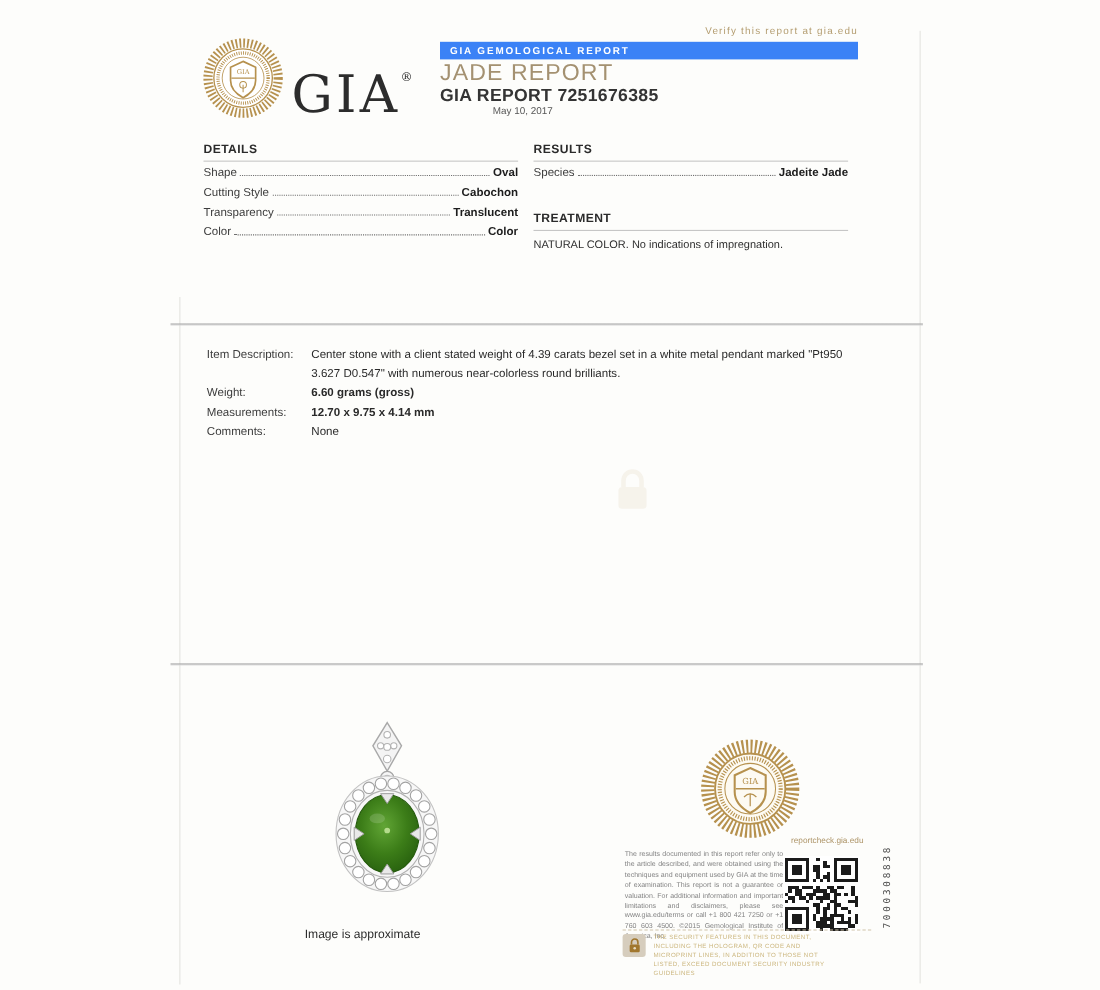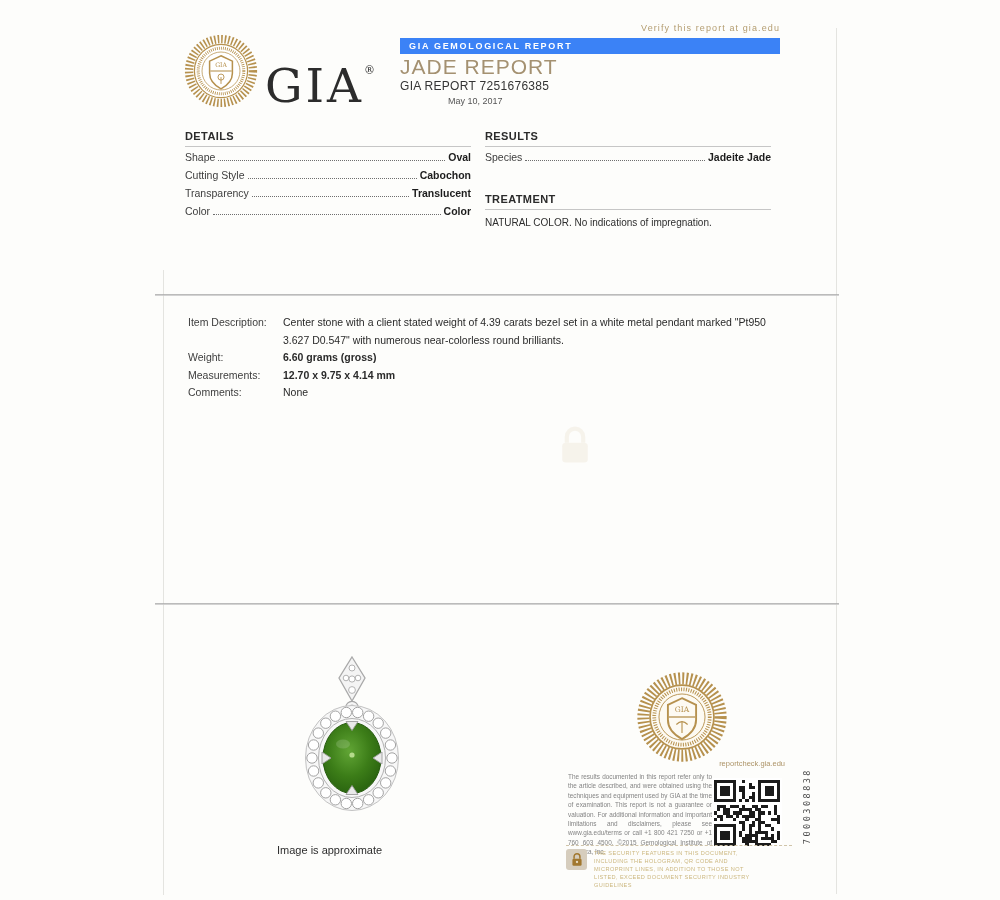--- a/index.html
+++ b/index.html
@@ -10,21 +10,21 @@
   
   .edge { position:absolute; width:1px; background:#cfcfcb; opacity:.55; }
 
   
   .verify { left:400px; top:23px; width:380px; text-align:right; font-size:9px; color:#b49d70; letter-spacing:1.1px; }
   .logo-wrap { left:183px; top:33px; display:flex; align-items:flex-start; }
   .logo-text { font-family:"DejaVu Serif", serif; font-size:47px; color:#2c2c2c; letter-spacing:3px; margin-left:6px; line-height:76px; }
   .logo-text sup { font-size:11px; vertical-align:28px; letter-spacing:0; }
   .banner { left:400px; top:38px; width:380px; height:16px; background:#3b82f6; color:#ffffff; font-size:9px; font-weight:bold; letter-spacing:1.7px; line-height:16px; padding-left:9px; }
   .title { left:400px; top:55px; font-size:21px; color:#a49171; letter-spacing:1px; }
-  .repno { left:400px; top:79px; font-size:12px; font-weight:normal; color:#343434; letter-spacing:.3px; }
+  .repno { left:400px; top:79px; font-size:16px; font-weight:bold; color:#343434; letter-spacing:.3px; }
   .date { left:400px; top:96px; font-size:9px; color:#565656;margin-left:48px; }
 
   
   .col { width:286px; }
   .sec-head { font-size:11px; font-weight:bold; color:#2b2b2b; letter-spacing:.4px; border-bottom:1px solid #c6c6c6; padding-bottom:4px; margin-bottom:4px; }
   .row { display:flex; align-items:baseline; height:18px; font-size:10.5px;justify-content:center; }
   .row .lbl { color:#3d3d3d; white-space:nowrap; }
   .row .dots { flex:1; border-bottom:1px dotted #6e6e6e; margin:0 3px 3px; }
   .row .val { font-weight:bold; color:#1d1d1d; white-space:nowrap; }
   .treat-text { font-size:10px; color:#2e2e2e; margin-top:7px; }

